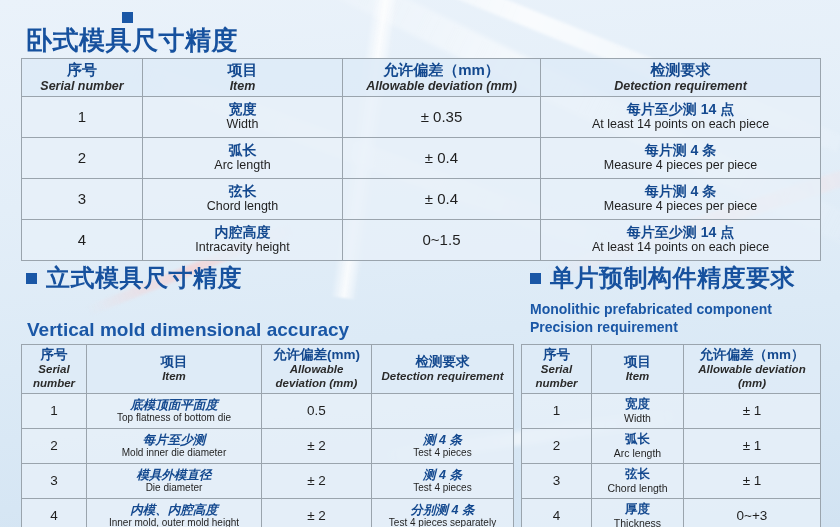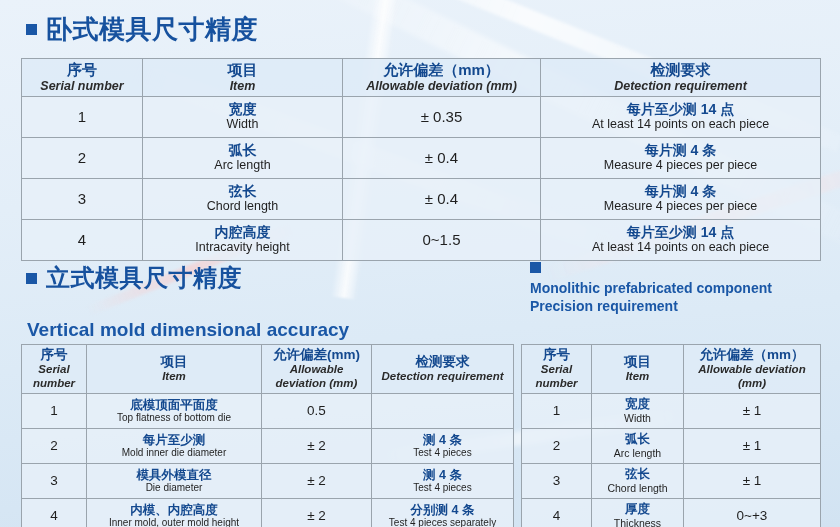--- a/index.html
+++ b/index.html
@@ -93,21 +93,21 @@
     margin-right: 9px;
     flex: 0 0 auto;
   }
   .en-title {
     color: #1a57a6;
     font-weight: bold;
     white-space: nowrap;
   }
 
   #head1 { left: 26px; top: 12px; }
-  #head1 .cn-title { font-size: 26px; }
+  #head1 .cn-title { font-size: 26px; flex-direction: column; }
   #head1-en {
     position: absolute; left: 340px; top: 18px;
     font-size: 19px; color: #1a57a6; font-weight: bold; white-space: nowrap;
   }
 
   #head2 { left: 26px; top: 262px; }
   #head2 .cn-title { font-size: 24px; }
   #head2 .en-title { font-size: 19px; margin-top: 25px; margin-left: 1px; }
 
   #head3 { left: 530px; top: 262px; }
@@ -158,21 +158,21 @@
   #table1 td .cn { font-size: 14px; }
   #table1 td .en { font-size: 12.5px; }
   #table1 td .val { font-size: 15px; }
   #table1 th { height: 32px; }
   #table1 td { height: 36px; }
 
   
   #table2 { left: 21px; top: 344px; width: 492px; }
   #table2 th .cn { font-size: 13.5px; }
   #table2 th .en { font-size: 11.5px; }
-  #table2 td .cn { font-size: 12.5px; }
+  #table2 td .cn { font-size: 12.5px; font-style: italic; }
   #table2 td .en { font-size: 10px; }
   #table2 td .val { font-size: 13.5px; }
   #table2 th { height: 44px; }
   #table2 td { height: 30px; }
 
   
   #table3 { left: 521px; top: 344px; width: 299px; }
   #table3 th .cn { font-size: 13.5px; }
   #table3 th .en { font-size: 11.5px; }
   #table3 td .cn { font-size: 12.5px; }
@@ -302,20 +302,21 @@
     <div class="cn-title">
       <span class="bullet"></span>
       <span>立式模具尺寸精度</span>
     </div>
     <div class="en-title">Vertical mold dimensional accuracy</div>
   </div>
 
   <div class="section-head" id="head3">
     <div class="cn-title">
       <span class="bullet"></span>
+      <span>单片预制构件精度要求</span>
     </div>
     <div class="en-title">
       <div>Monolithic prefabricated component</div>
       <div>Precision requirement</div>
     </div>
   </div>
 
   <table class="grid" id="table2">
     <colgroup>
       <col style="width:65px">

